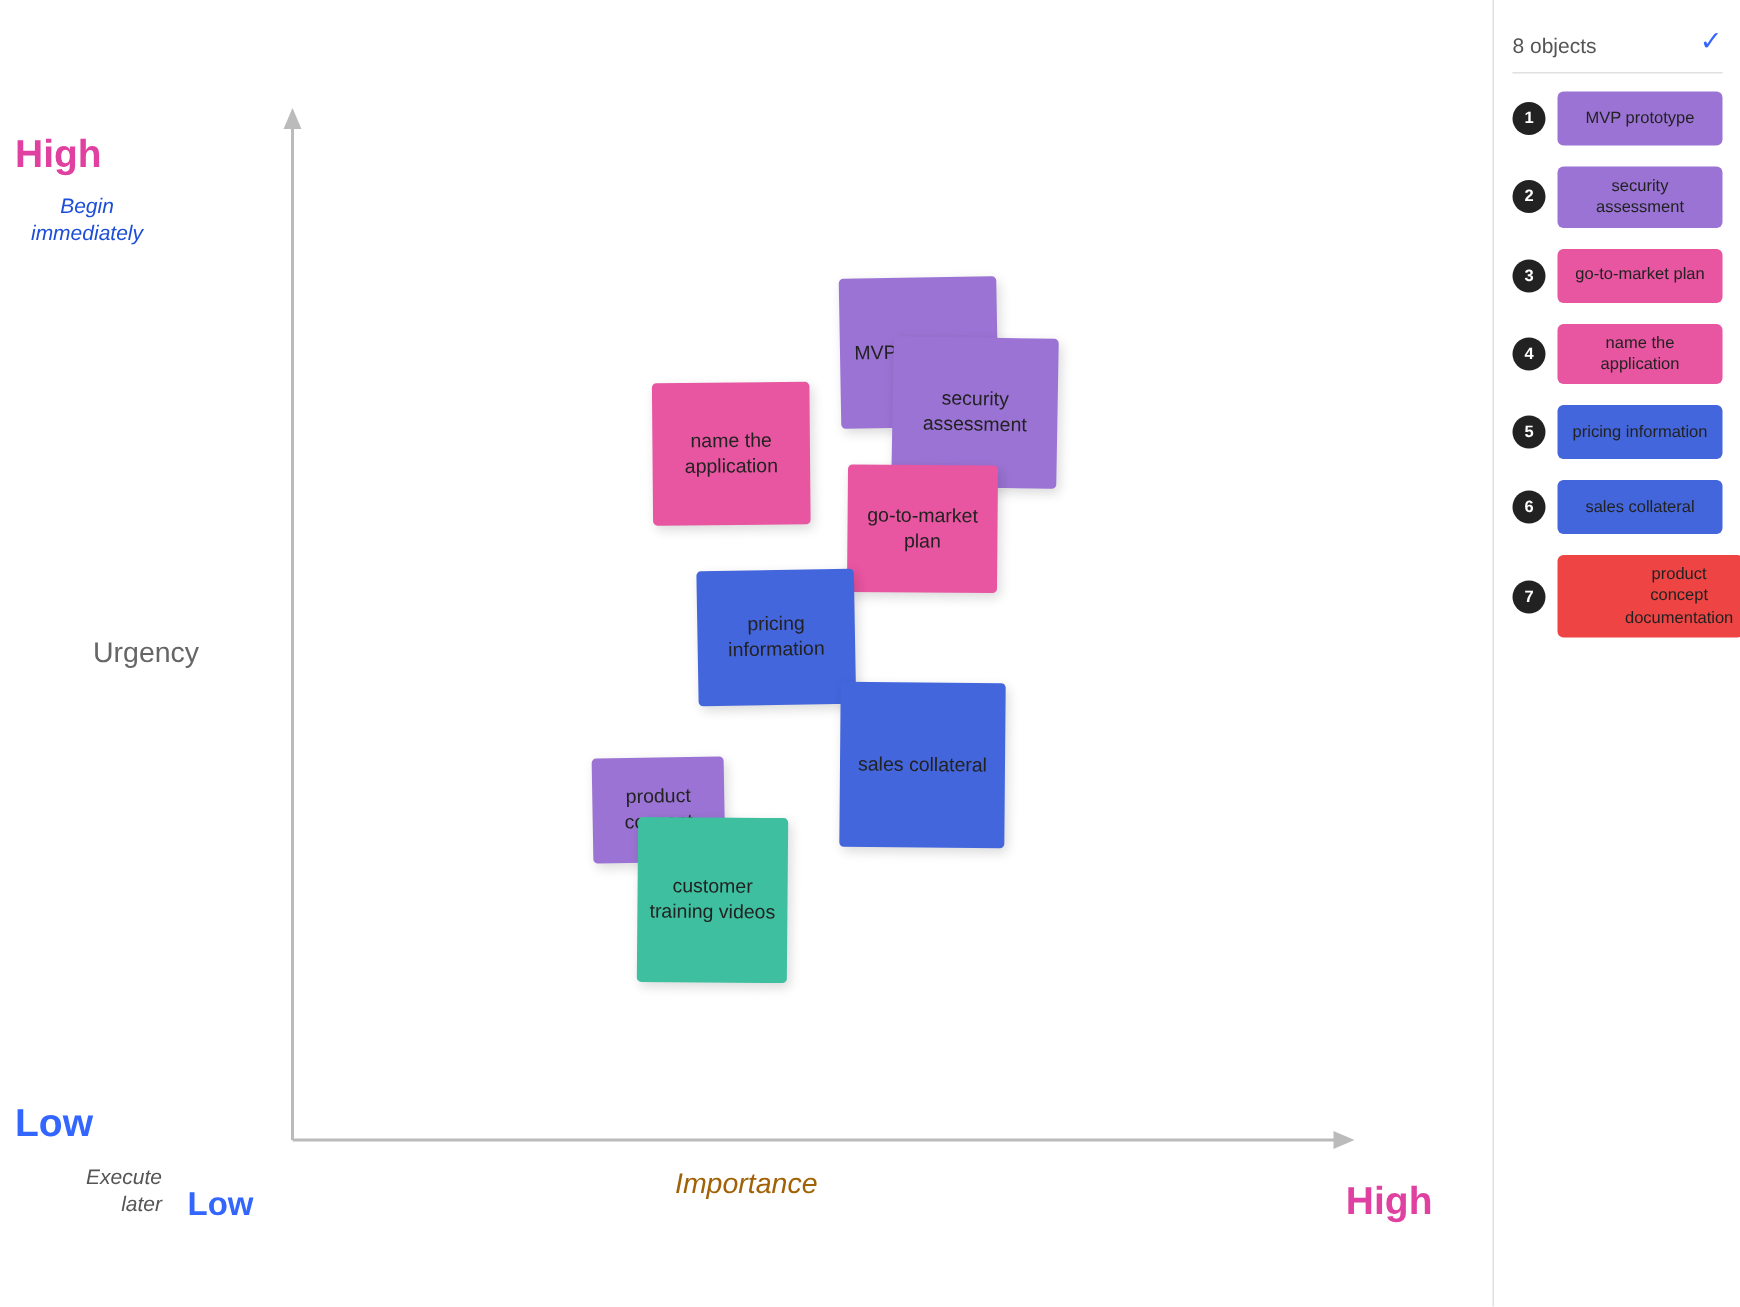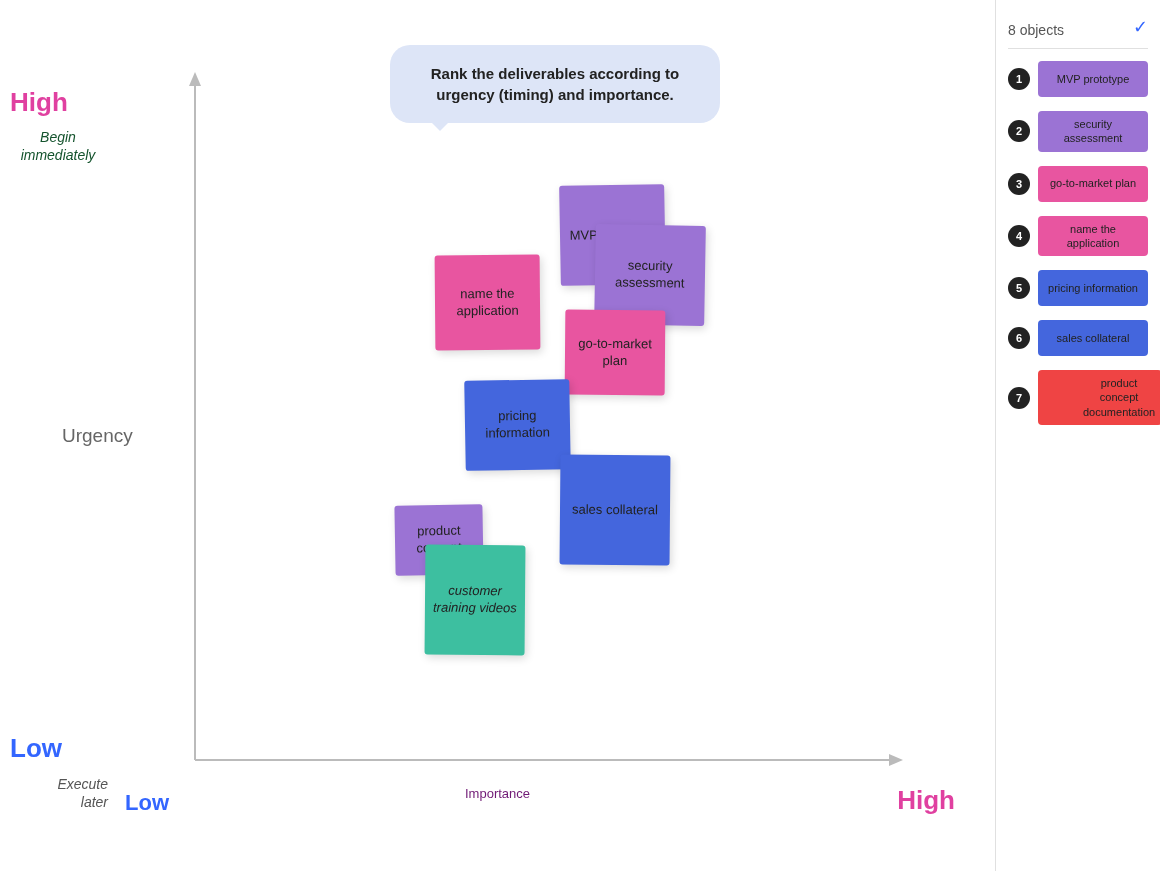--- a/index.html
+++ b/index.html
@@ -52,21 +52,21 @@
       font-weight: bold;
       color: #e040a0;
       line-height: 1.1;
     }
     .axis-label-high-y-sub {
       position: absolute;
       top: 128px;
       left: 8px;
       font-size: 14px;
       font-style: italic;
-      color: #14532d;
+      color: #1d4ed8;
       line-height: 1.3;
       text-align: center;
       width: 100px;
     }
     .axis-label-low-y {
       position: absolute;
       bottom: 108px;
       left: 10px;
       font-size: 26px;
       font-weight: bold;
@@ -90,22 +90,23 @@
       left: 62px;
       transform: translateY(-50%);
       font-size: 19px;
       color: #666;
     }
     .axis-label-importance {
       position: absolute;
       bottom: 70px;
       left: 50%;
       transform: translateX(-50%);
-      font-size: 13px;
-      color: #701a75;
+      font-size: 19px;
+      color: #a16207;
+      font-style: italic;
     }
     .axis-label-low-x {
       position: absolute;
       bottom: 55px;
       left: 125px;
       font-size: 22px;
       font-weight: bold;
       color: #3366ff;
     }
     .axis-label-high-x {
@@ -216,43 +217,40 @@
 
     <line x1="195" y1="80" x2="195" y2="760" stroke="#bbb" stroke-width="2"></line>
 
     <polygon points="195,72 189,86 201,86" fill="#bbb"></polygon>
 
     <line x1="195" y1="760" x2="895" y2="760" stroke="#bbb" stroke-width="2"></line>
 
     <polygon points="903,760 889,754 889,766" fill="#bbb"></polygon>
   </svg>
 
-  <div class="speech-bubble">
-    <span>Rank the deliverables according to urgency (timing) and importance.</span>
-  </div>
 
   <div class="axis-label-high-y">High</div>
   <div class="axis-label-high-y-sub">Begin<br>immediately</div>
   <div class="axis-label-low-y">Low</div>
   <div class="axis-label-low-y-sub">Execute<br>later</div>
   <div class="axis-label-urgency">Urgency</div>
 
   <div class="axis-label-low-x">Low</div>
   <div class="axis-label-high-x">High</div>
   <div class="axis-label-importance">Importance</div>
 
   <div id="stickies-container">
       <div class="sticky" style="left: 560px; top: 185px; width: 105px; height: 100px; background: rgb(155, 115, 212); transform: rotate(-1deg);">MVP prototype</div>
       <div class="sticky" style="left: 595px; top: 225px; width: 110px; height: 100px; background: rgb(155, 115, 212); transform: rotate(1deg);">security assessment</div>
       <div class="sticky" style="left: 565px; top: 310px; width: 100px; height: 85px; background: rgb(232, 85, 160); transform: rotate(0.5deg);">go-to-market plan</div>
       <div class="sticky" style="left: 435px; top: 255px; width: 105px; height: 95px; background: rgb(232, 85, 160); transform: rotate(-0.5deg);">name the application</div>
       <div class="sticky" style="left: 465px; top: 380px; width: 105px; height: 90px; background: rgb(68, 102, 221); transform: rotate(-1deg);">pricing information</div>
       <div class="sticky" style="left: 560px; top: 455px; width: 110px; height: 110px; background: rgb(68, 102, 221); transform: rotate(0.5deg);">sales collateral</div>
       <div class="sticky" style="left: 395px; top: 505px; width: 88px; height: 70px; background: rgb(155, 115, 212); transform: rotate(-1deg);">product concept</div>
-      <div class="sticky" style="left: 425px; top: 545px; width: 100px; height: 110px; background: rgb(61, 191, 160); transform: rotate(0.5deg); font-style: italic;">customer training videos</div>
+      <div class="sticky" style="left: 425px; top: 545px; width: 100px; height: 110px; background: rgb(61, 191, 160); transform: rotate(0.5deg);">customer training videos</div>
     </div>
 </div>
 
 <div id="sidebar">
   <div class="sidebar-header">
     <span class="sidebar-count">8 objects</span>
     <span class="sidebar-check">✓</span>
   </div>
   <div id="sidebar-items">
       <div class="sidebar-item">

